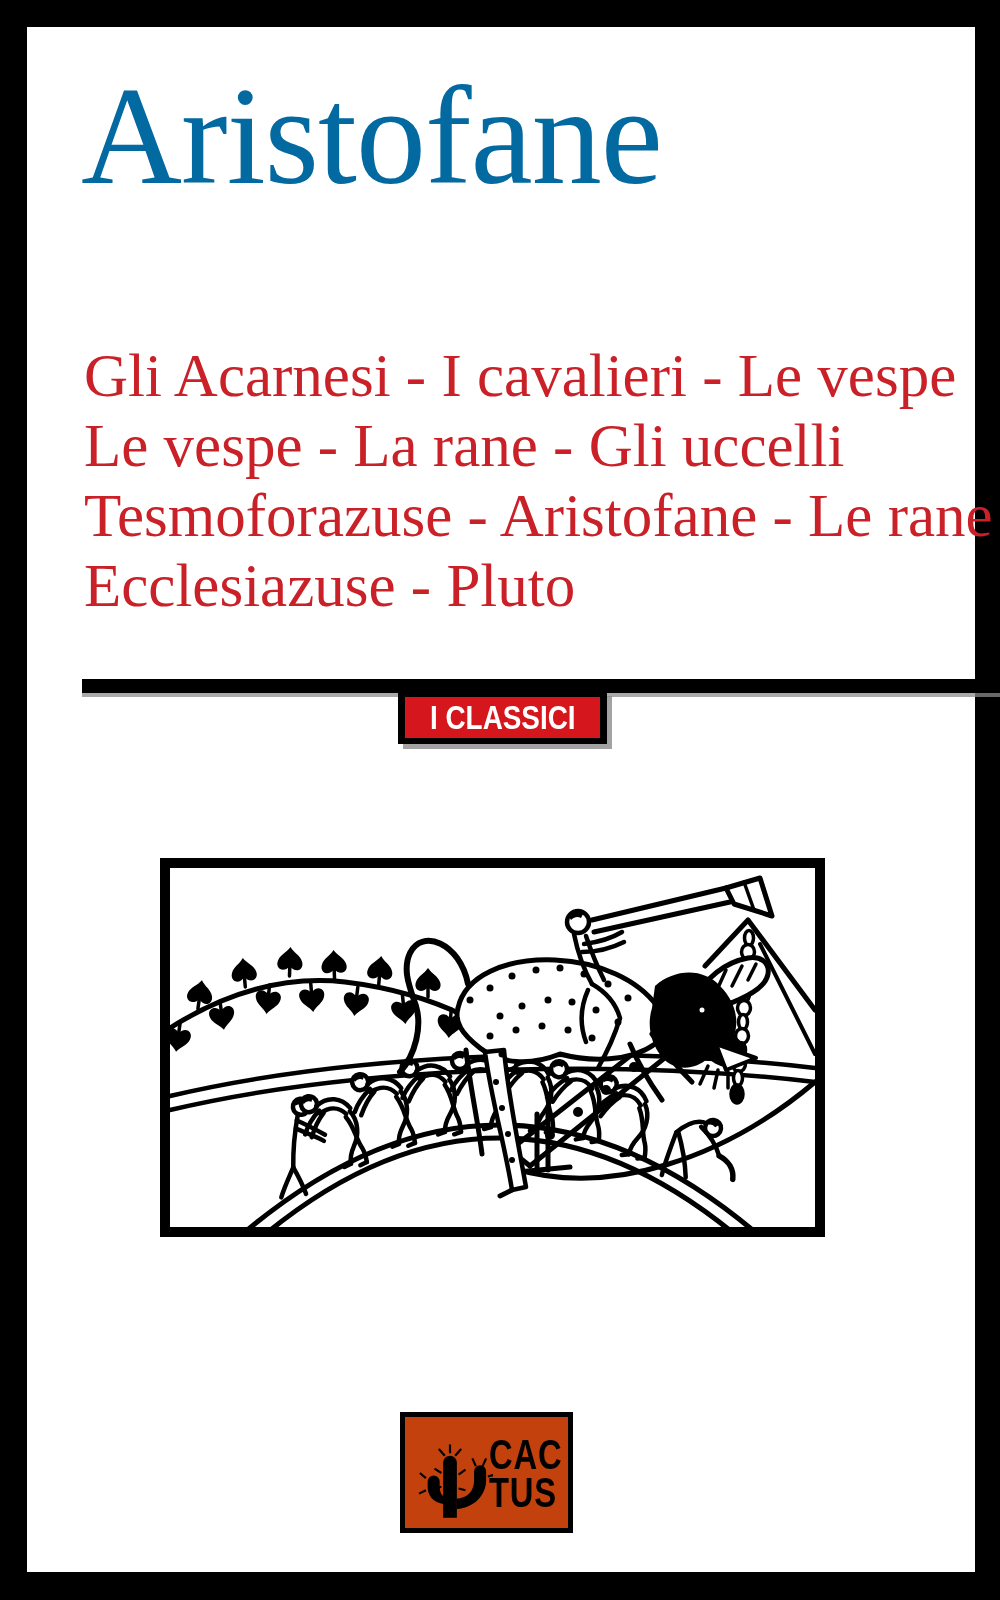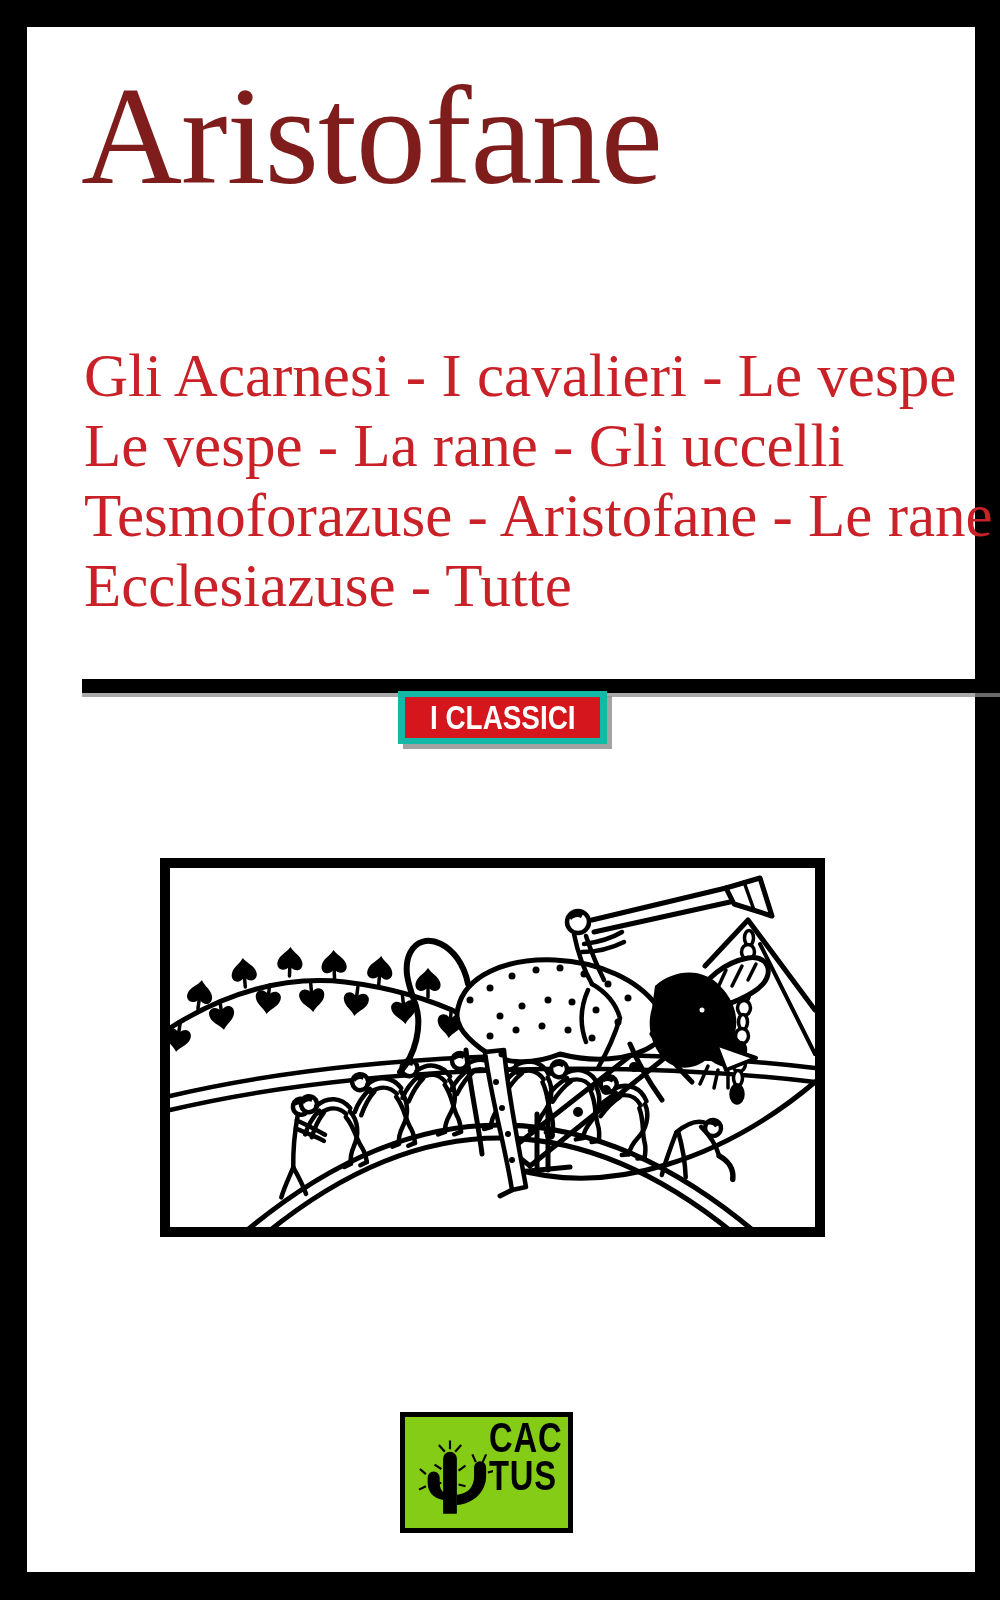--- a/index.html
+++ b/index.html
@@ -2,60 +2,60 @@
 <html style="--title_red: #dd1119; --works_red: #c92127; --badge_red: #d5161d; --ink_black: #000000;"><head>
 <meta charset="utf-8">
 <style>
   html,body{margin:0;padding:0;background:#000;}
   body{width:1000px;height:1600px;position:relative;font-family:"Liberation Serif","DejaVu Serif",serif;}
   .cover-root{position:absolute;inset:0;background:#000;}
   .page{position:absolute;left:27px;top:27px;width:948px;height:1545px;background:#fff;overflow:visible;}
 
   .author{
     position:absolute;left:54px;top:32px;
-    font-size:140px;line-height:1.1;color:#7f1d1d;letter-spacing:-1px;white-space:nowrap;
+    font-size:140px;line-height:1.1;color:#0369a1;letter-spacing:-1px;white-space:nowrap;
   }
   .booktitle{
     position:absolute;left:56px;top:184px;
     font-size:102px;line-height:1.1;color:var(--title_red,#dd1119);white-space:nowrap;
   }
   .works{
     position:absolute;left:57px;top:314px;
     font-size:61px;line-height:70px;color:var(--works_red,#c92127);
     list-style:none;margin:0;padding:0;white-space:nowrap;
   }
 
   .series-bar{
     position:absolute;left:55px;right:-27px;top:652px;height:14px;background:#000;
     box-shadow:0 4px 0 rgba(140,140,140,.75);
   }
   .series-badge{
     position:absolute;left:371px;top:664px;width:209px;height:53px;
-    background:#14b8a6;box-sizing:border-box;padding:6px 7px;
+    background:#000000;box-sizing:border-box;padding:6px 7px;
     box-shadow:5px 5px 0 rgba(140,140,140,.8);z-index:2;
   }
   .series-badge-inner{
     width:100%;height:100%;background:var(--badge_red,#d5161d);
     display:flex;align-items:center;justify-content:center;
   }
   .series-badge-label{
     font-family:"Liberation Sans","DejaVu Sans",sans-serif;font-weight:bold;
     font-size:34px;color:#fff;letter-spacing:0px;white-space:nowrap;
     display:inline-block;transform:scaleX(.82);transform-origin:center;
   }
 
   .illustration-frame{
     position:absolute;left:133px;top:831px;width:665px;height:379px;background:#fff;
   }
   .illustration-frame svg{display:block;width:100%;height:100%;}
 
   .publisher-logo{
     position:absolute;left:373px;top:1385px;width:173px;height:121px;
-    background:#84cc16;border:5px solid #000;box-sizing:border-box;
-    display:flex;
+    background:#c2410c;border:5px solid #000;box-sizing:border-box;
+    display:flex;align-items:center;
   }
   .cactus-icon{width:86px;height:104px;margin-left:2px;flex:0 0 auto;}
   .publisher-wordmark{
     font-family:"Liberation Sans","DejaVu Sans",sans-serif;font-weight:bold;
     font-size:42px;line-height:.9;color:#000;margin-left:-4px;margin-top:2px;
     display:inline-block;transform:scaleX(.78);transform-origin:left center;
     letter-spacing:1px;
   }
 </style>
 </head>
@@ -63,21 +63,21 @@
 
 <div class="cover-root">
   <div class="page">
 
     <div class="author">Aristofane</div>
 
     <ul class="works">
       <li>Gli Acarnesi - I cavalieri - Le vespe</li>
       <li>Le vespe - La rane - Gli uccelli</li>
       <li>Tesmoforazuse - Aristofane - Le rane</li>
-      <li>Ecclesiazuse - Tutte</li>
+      <li>Ecclesiazuse - Pluto</li>
     </ul>
 
     <div class="series-bar"></div>
     <div class="series-badge">
       <div class="series-badge-inner">
         <span class="series-badge-label">I CLASSICI</span>
       </div>
     </div>
 
     <div class="illustration-frame">

